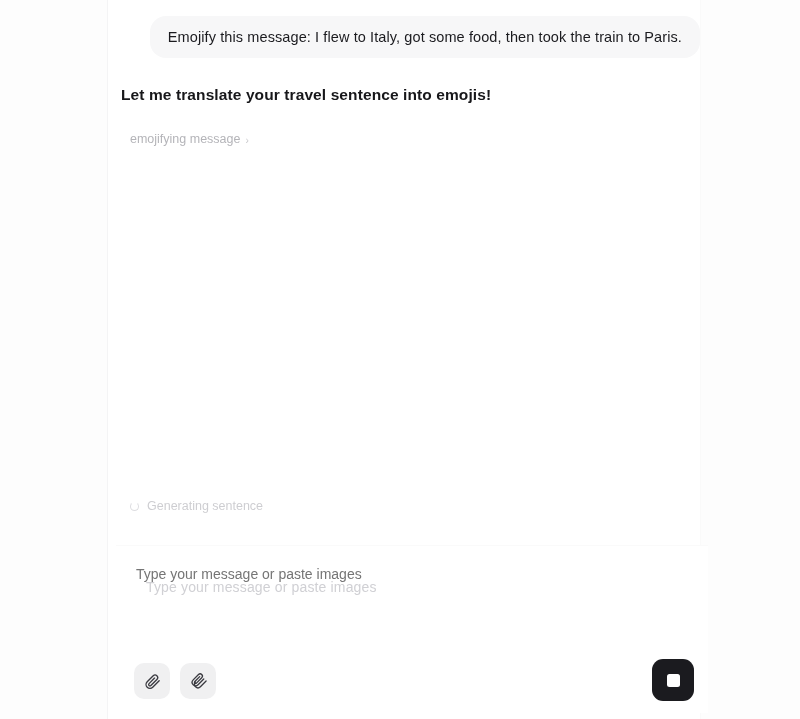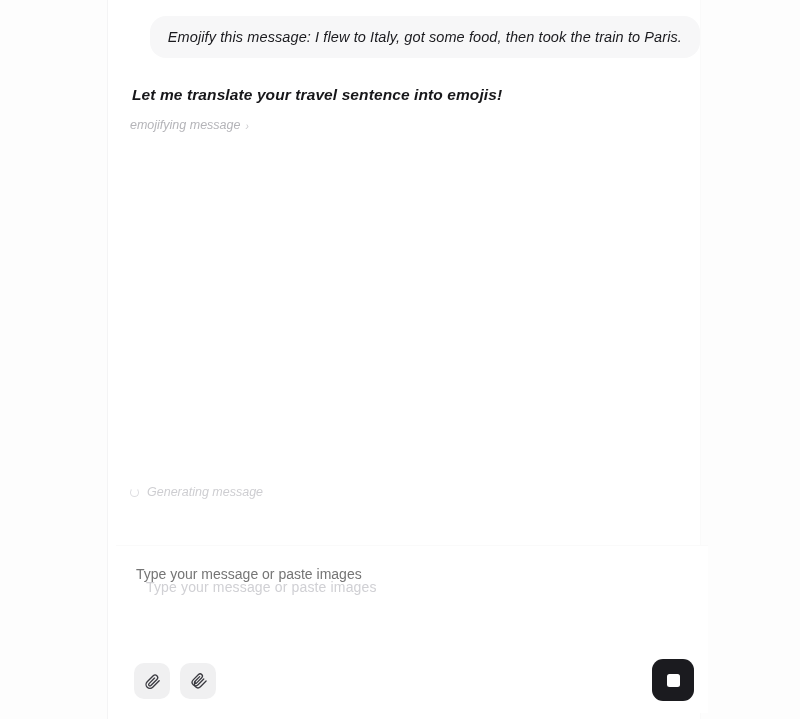--- a/index.html
+++ b/index.html
@@ -35,21 +35,20 @@
     background: #fdfdfd;
     border-left: 1px solid #fafafa;
   }
 
   .conversation {
     position: absolute;
     left: 108px;
     top: 0;
     width: 592px;
     height: 719px;
-    font-style: italic;
   }
 
   
   .user-row {
     display: flex;
     justify-content: flex-end;
     padding: 16px 0 0 0;
   }
   .user-bubble {
     background: #f7f7f8;
@@ -57,30 +56,30 @@
     padding: 11px 18px;
     max-width: 560px;
     font-size: 14.5px;
     line-height: 1.4;
     color: #1b1b1f;
     letter-spacing: 0.1px;
   }
 
   
   .assistant-heading {
-    margin: 28px 0 0 24px;
+    margin: 28px 0 0 13px;
     font-size: 15.5px;
     font-weight: 700;
     color: #17171a;
     letter-spacing: 0.1px;
   }
 
   
   .tool-chip {
-    margin: 14px 0 0 22px;
+    margin: 28px 0 0 22px;
     display: inline-flex;
     align-items: flex-end;
     gap: 5px;
     font-size: 12.5px;
     color: #9b9ba1;
     opacity: 0.75;
   }
   .tool-chip .chev {
     font-size: 10px;
     color: #b6b6bb;
@@ -211,21 +210,21 @@
 
     <div class="tool-chip">
       <span>emojifying message</span>
       <span class="chev">›</span>
     </div>
 
     <div class="stream-area"></div>
 
     <div class="generating">
       <span class="spinner"></span>
-      <span>Generating message</span>
+      <span>Generating sentence</span>
     </div>
 
   </div>
 
   <div class="composer">
     <div class="composer-inner">
 
       <div class="composer-placeholder">Type your message or paste images</div>
 
       <textarea class="composer-input" placeholder="Type your message or paste images" style=""></textarea>

